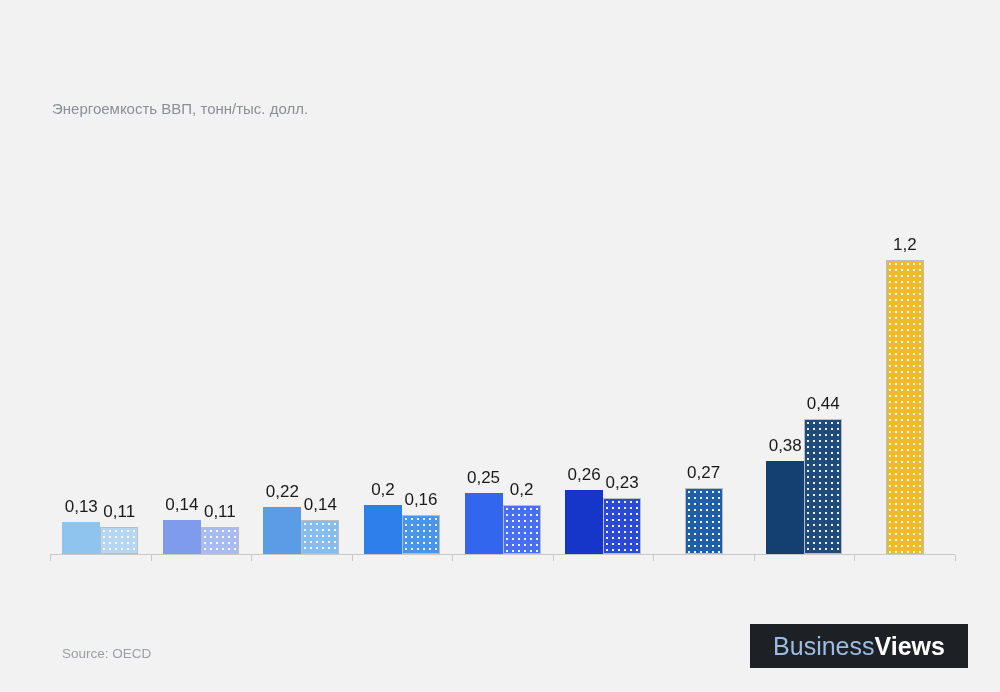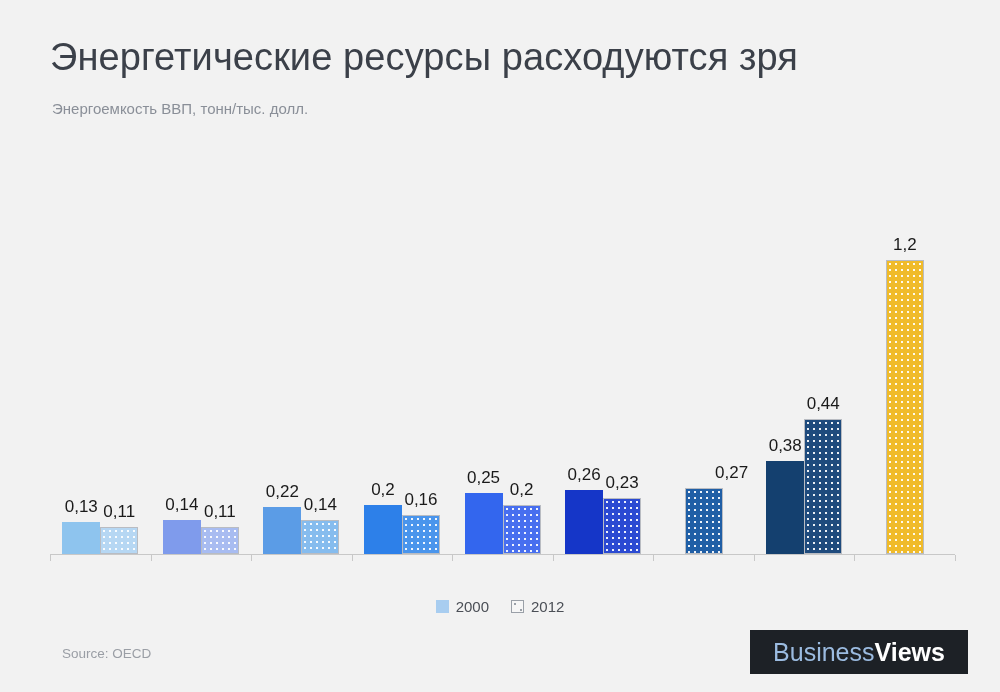--- a/index.html
+++ b/index.html
@@ -189,42 +189,40 @@
   .logo {
     position: absolute;
     left: 750px;
     top: 624px;
     width: 218px;
     height: 44px;
     background: #1d2126;
     display: flex;
     align-items: center;
     justify-content: center;
-    margin-top: 6px;
   }
   .logo-text {
     font-size: 25px;
     line-height: 1;
     white-space: nowrap;
   }
   .logo-business {
     color: #9bbbe0;
     font-weight: 400;
   }
   .logo-views {
     color: #ffffff;
     font-weight: 700;
   }
 </style>
 </head>
 <body>
 
 <div id="infographic">
 
-  <div class="chart-title">Энергетические ресурсы расходуются зря</div>
   <div class="chart-subtitle">Энергоемкость ВВП, тонн/тыс. долл.</div>
 
   <div class="plot-area">
     <div class="groups" id="bar-groups">
         <div class="cat-group">
           <div class="bar-pair">
             <div class="bar-wrap">
               <div class="bar-value" style="bottom: 39px;">0,13</div>
               <div class="bar solid" title="Германия 2000: 0,13" style="height: 32px; background: rgb(142, 196, 238);"></div>
             </div>
@@ -290,21 +288,21 @@
             </div>
             <div class="bar-wrap">
               <div class="bar-value" style="bottom: 63px;">0,23</div>
               <div class="bar dotted" title="Эстония 2012: 0,23" style="height: 56px; background: radial-gradient(circle at 3px 3px, rgba(255, 255, 255, 0.92) 1.15px, transparent 1.35px) 0% 0% / 6px 6px repeat rgb(43, 74, 210);"></div>
             </div>
           </div>
         </div>
         <div class="cat-group">
           <div class="bar-pair">
             <div class="bar-wrap">
-              <div class="bar-value" style="bottom: 73px; margin-left: 28px;">0,27</div>
+              <div class="bar-value" style="bottom: 73px;">0,27</div>
               <div class="bar dotted" title="Китай 2012: 0,27" style="height: 66px; background: radial-gradient(circle at 3px 3px, rgba(255, 255, 255, 0.92) 1.15px, transparent 1.35px) 0% 0% / 6px 6px repeat rgb(32, 95, 166);"></div>
             </div>
           </div>
         </div>
         <div class="cat-group">
           <div class="bar-pair">
             <div class="bar-wrap">
               <div class="bar-value" style="bottom: 100px;">0,38</div>
               <div class="bar solid" title="Исландия 2000: 0,38" style="height: 93px; background: rgb(20, 64, 111);"></div>
             </div>
@@ -332,30 +330,20 @@
         <div class="axis-tick" style="left: 402px;"></div>
         <div class="axis-tick" style="left: 503px;"></div>
         <div class="axis-tick" style="left: 603px;"></div>
         <div class="axis-tick" style="left: 704px;"></div>
         <div class="axis-tick" style="left: 804px;"></div>
         <div class="axis-tick" style="left: 905px;"></div>
       </div>
   </div>
 
 
-  <div class="legend" id="chart-legend">
-      <div class="legend-item">
-        <span class="legend-swatch solid"></span>
-        <span class="legend-label">2000</span>
-      </div>
-      <div class="legend-item">
-        <span class="legend-swatch dotted"></span>
-        <span class="legend-label">2012</span>
-      </div>
-    </div>
 
   <div class="source-note">Source: OECD</div>
 
   <div class="logo">
     <span class="logo-text"><span class="logo-business">Business</span><span class="logo-views">Views</span></span>
   </div>
 
 </div>
 
 </body></html>

